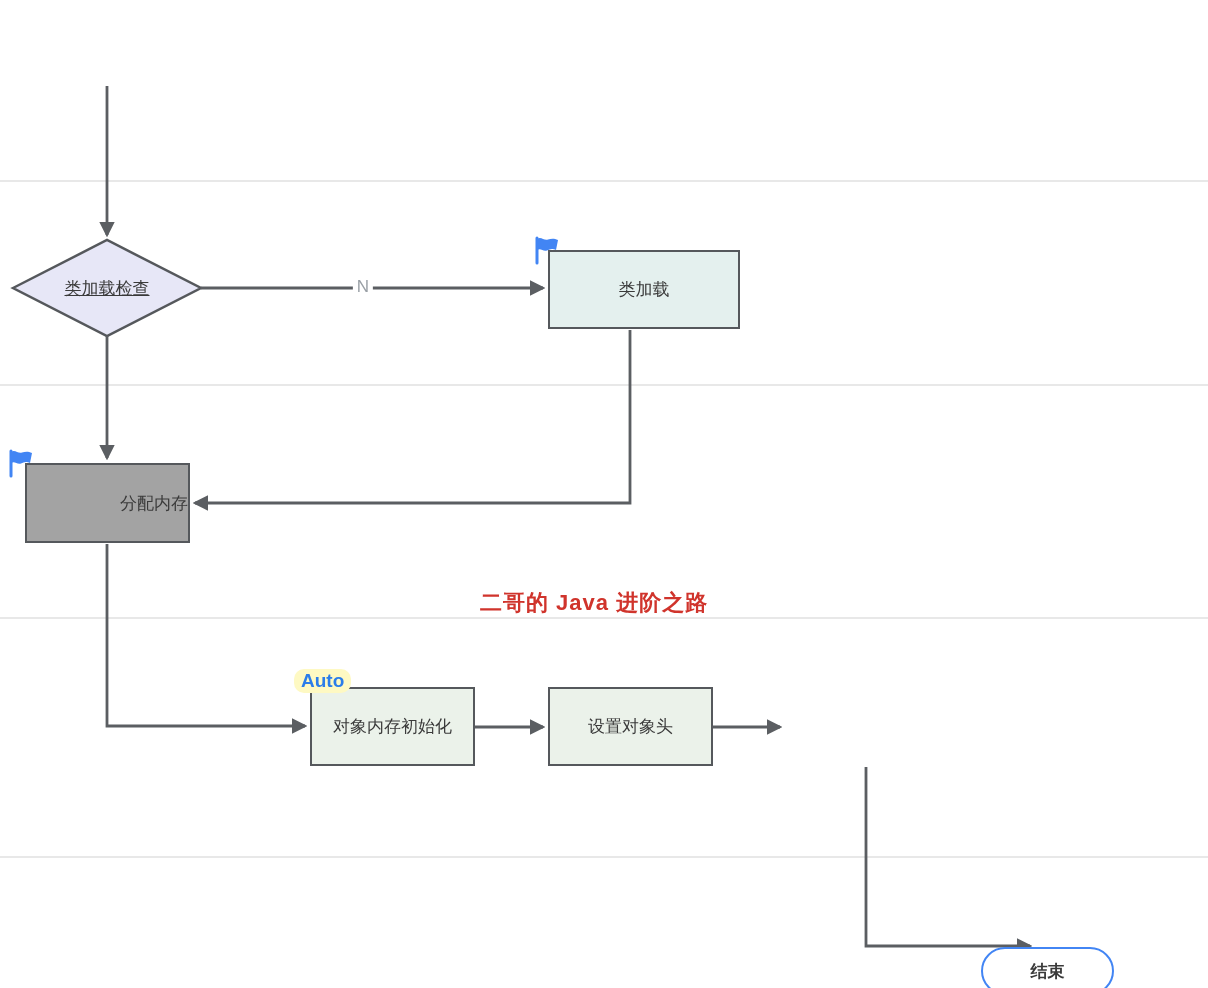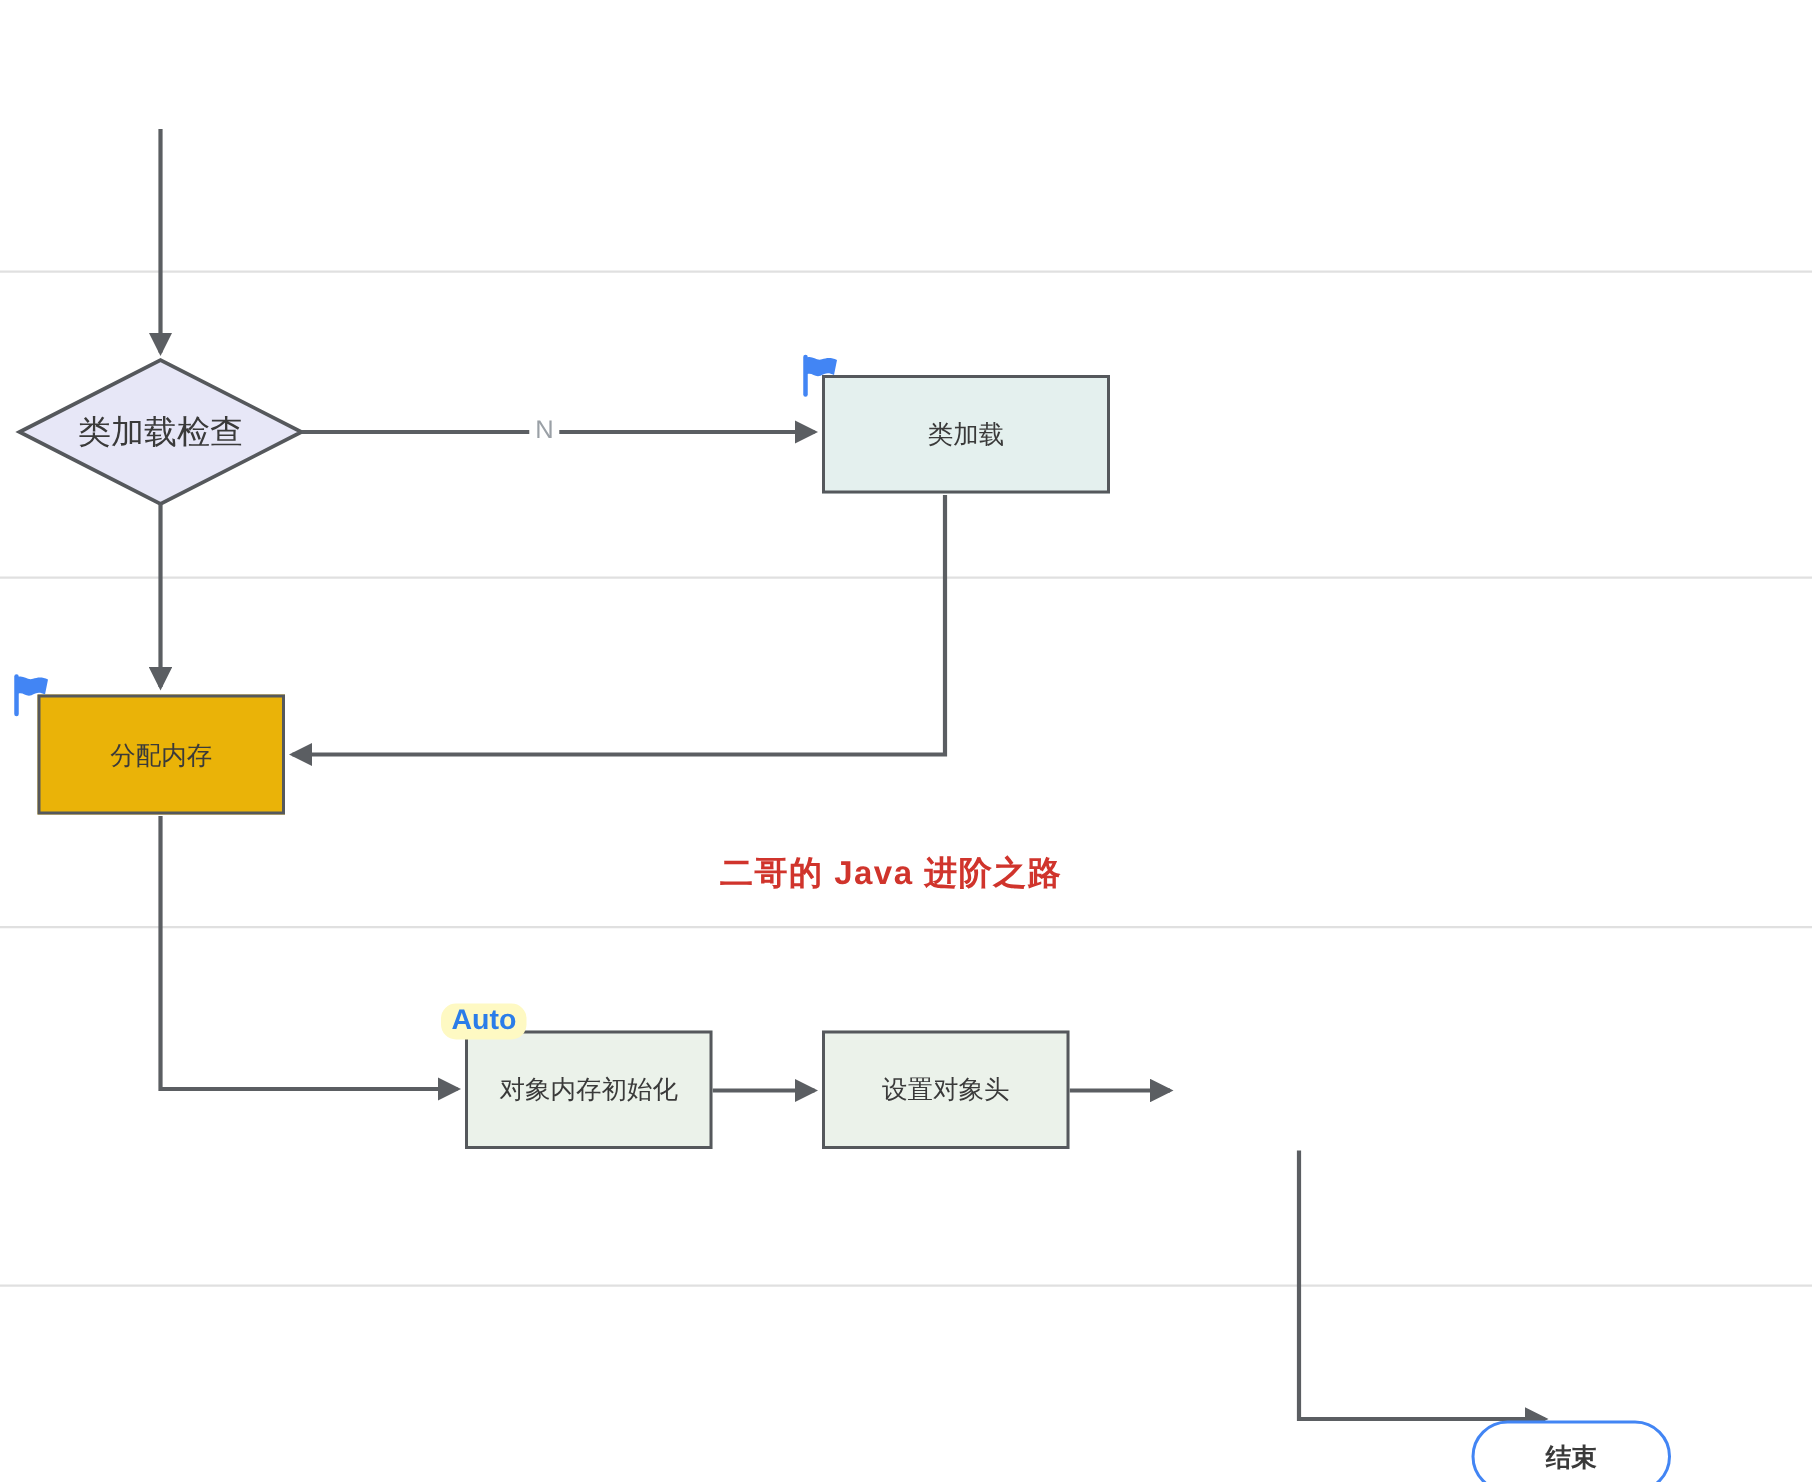--- a/index.html
+++ b/index.html
@@ -7,27 +7,27 @@
     position:relative;width:1208px;height:988px;background:#ffffff;overflow:hidden;
     font-family:"Liberation Sans", sans-serif;
   }
   svg.layer{position:absolute;left:0;top:0;width:1208px;height:988px;}
   .node{
     position:absolute;display:flex;align-items:center;justify-content:center;
     box-sizing:border-box;color:#3a3a3a;font-size:17px;text-align:center;
   }
   .rect{background:#ebf2ea;border:2.5px solid #55585c;}
   .rect.teal{background:#e4f0ee;}
-  .rect.cream{background:#eab308;}
+  .rect.cream{background:#a3a3a3;justify-content:flex-end;}
   .stadium{
     background:#ffffff;border:2.5px solid #4285f4;border-radius:26px;font-weight:700;
   }
   .diamond-label{
     position:absolute;display:flex;align-items:center;justify-content:center;
-    color:#3a3a3a;font-size:22px;background:transparent;
+    color:#3a3a3a;font-size:17px;background:transparent;text-decoration:underline;
   }
   .edge-label{
     position:absolute;color:#9aa0a6;font-size:17px;background:#ffffff;
     padding:0 4px;transform:translate(-50%,-50%);
   }
   .badge-auto{
     position:absolute;color:#2b7de9;font-weight:700;font-size:19px;background:#fef9c3;
     padding:1px 7px;border-radius:10px;z-index:5;
   }
   .watermark{
@@ -85,21 +85,21 @@
   </svg>
 
   <div class="node rect cream" style="left:25px;top:463px;width:165px;height:80px;">
     <span>分配内存</span>
   </div>
   <svg class="flag" style="left:6px;top:448px;" width="28" height="30" viewBox="0 0 28 30">
     <line x1="5" y1="3" x2="5" y2="28" stroke="#4285f4" stroke-width="3" stroke-linecap="round"></line>
     <path d="M5 4 C 9 1, 12 6, 16 4.5 C 19 3.5, 22 3, 26 5 L 24 15 C 20 13, 18 14, 15 15.5 C 11 17, 9 12.5, 5 15 Z" fill="#4285f4"></path>
   </svg>
 
-  <div class="watermark" style="left:480px;top:567px;">二哥的 Java 进阶之路</div>
+  <div class="watermark" style="left:480px;top:588px;">二哥的 Java 进阶之路</div>
 
   <div class="badge-auto" style="left:294px;top:669px;">Auto</div>
 
   <div class="node rect" style="left:548px;top:687px;width:165px;height:79px;">
     <span>设置对象头</span>
   </div>
 
   <div class="node rect" style="left:310px;top:687px;width:165px;height:79px;">
     <span>对象内存初始化</span>
   </div>

